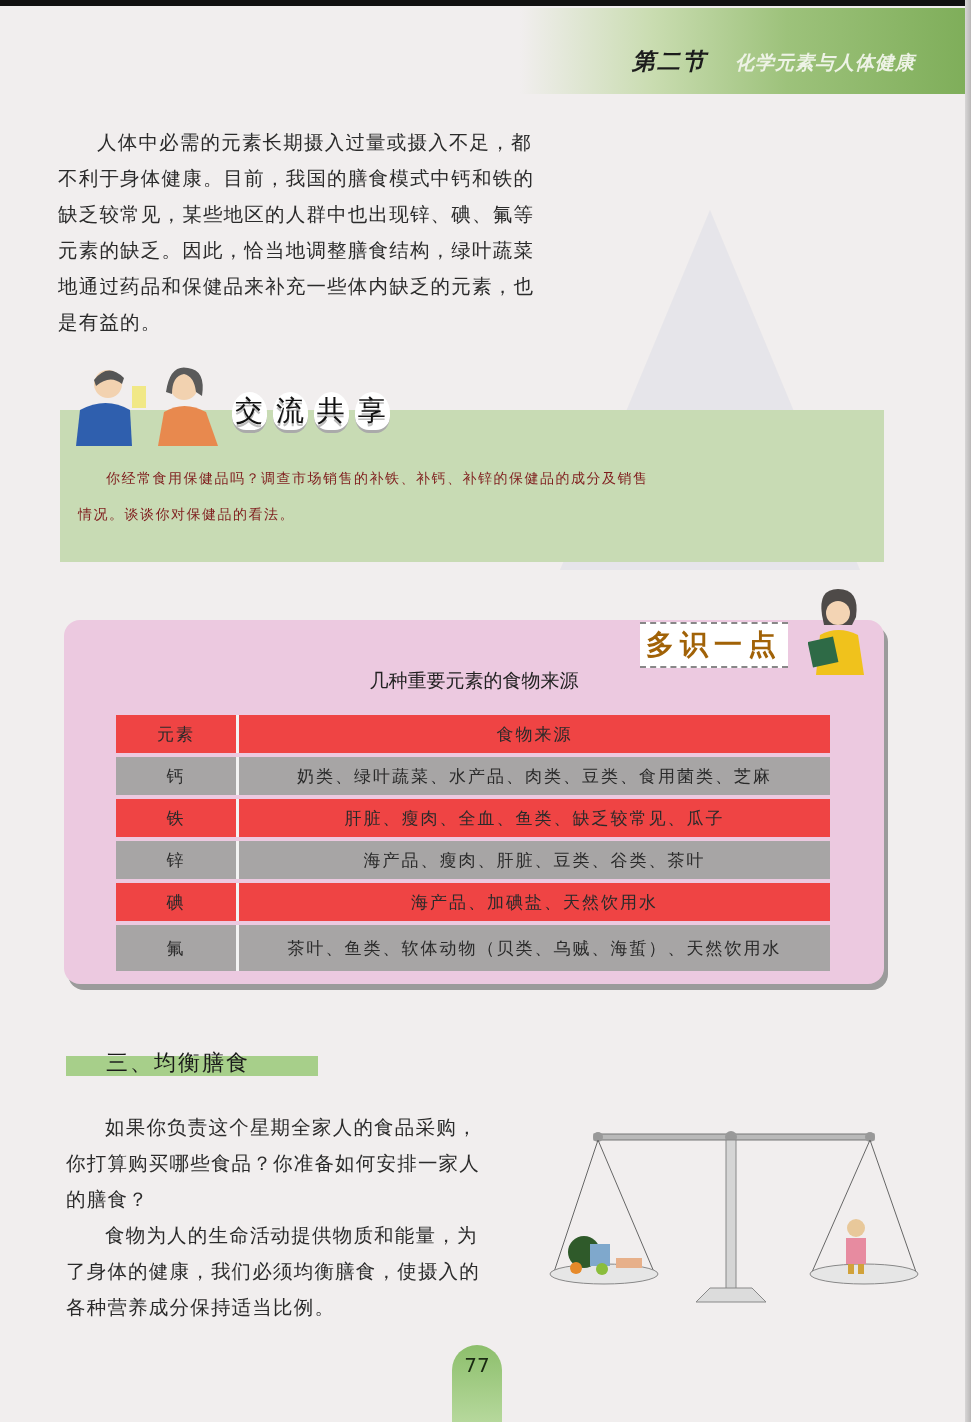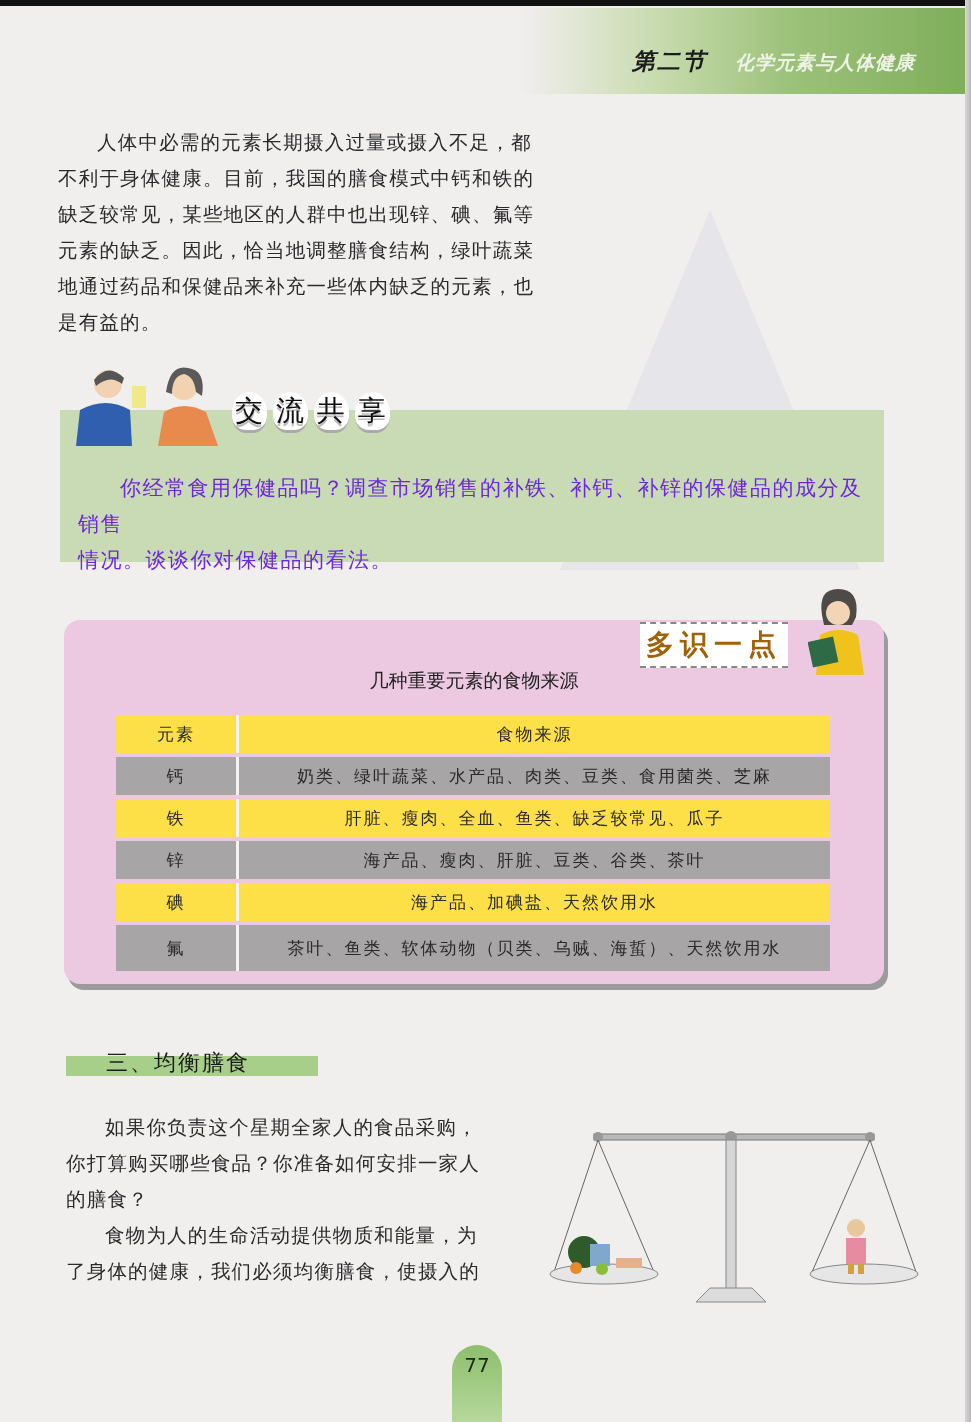--- a/index.html
+++ b/index.html
@@ -24,33 +24,33 @@
 
   
   .pyramid { position:absolute; left:560px; top:210px; width:0; height:0;
     border-left:150px solid transparent; border-right:150px solid transparent; border-bottom:360px solid rgba(200,205,225,0.25); }
 
   .share-box { position:absolute; left:60px; top:410px; width:824px; height:152px; background:#c8dbb4; }
   .share-figure { position:absolute; left:66px; top:362px; width:160px; height:84px; }
   .share-title { position:absolute; left:232px; top:392px; font-size:28px; font-weight:normal; color:#111; letter-spacing:1px;
     text-shadow:0 3px 0 #bdbdbd; }
   .share-title span { display:inline-block; background:#fff; border-radius:50% 50% 40% 40%; padding:0 3px; margin-right:-4px; border-bottom:3px solid #aaa; }
-  .share-text { position:absolute; left:78px; top:470px; width:790px; font-size:21px; line-height:36px; color:#6d28d9; letter-spacing:1.5px; }
+  .share-text { position:absolute; left:78px; top:460px; width:790px; font-size:14px; line-height:36px; color:#7f1d1d; letter-spacing:1.5px; }
 
   .know-box { position:absolute; left:64px; top:620px; width:820px; height:364px; background:#ecc9e0; border-radius:16px;
     box-shadow:4px 6px 0 #9b9b9b; }
   .know-badge { position:absolute; left:640px; top:622px; width:148px; height:42px; background:#fff;
     border-top:2px dashed #888; border-bottom:2px dashed #888; font-family:"DejaVu Sans","Liberation Sans",sans-serif;
     font-size:28px; font-weight:bold; color:#a16207; text-align:center; line-height:42px; letter-spacing:6px; }
   .know-girl { position:absolute; left:808px; top:585px; width:60px; height:90px; }
   .table-caption { position:absolute; left:64px; width:820px; top:668px; text-align:center; font-family:"DejaVu Sans","Liberation Sans",sans-serif; font-size:19px; color:#222; }
   table.src { position:absolute; left:116px; top:711px; width:714px; border-collapse:separate; border-spacing:0 4px; font-size:17px; letter-spacing:2px; color:#2a2a2a; }
   table.src td { height:38px; text-align:center; padding:0; }
   table.src td.el { width:120px; border-right:3px solid #f3f3f3; }
-  tr.blue td { background:#fde047; }
+  tr.blue td { background:#ef4444; }
   tr.gray td { background:#a7a5a5; }
 
   .sec-heading { position:absolute; left:66px; top:1046px; width:252px; height:32px;
     background:linear-gradient(to bottom, transparent 0, transparent 10px, #a7cf8a 10px, #a7cf8a 30px, transparent 30px); }
   .sec-heading-text { position:absolute; left:106px; top:1048px; font-family:Liberation Serif, serif; font-size:22px; color:#1a1a1a; letter-spacing:2px; }
 
   .scale { position:absolute; left:546px; top:1122px; width:380px; height:190px; }
 
   .page-tab { position:absolute; left:452px; top:1345px; width:50px; height:77px; background:linear-gradient(to bottom,#8dbf6c,#b6d89c); border-radius:25px 25px 0 0; }
   .page-num { position:absolute; left:452px; top:1353px; width:50px; text-align:center; font-family:"DejaVu Sans","Liberation Sans",sans-serif; font-size:20px; color:#1a2a12; }
@@ -137,20 +137,21 @@
 
 <div class="sec-heading"></div>
 <div class="sec-heading-text">三、均衡膳食</div>
 
 <div class="para" style="left:66px; top:1110px; width:470px; line-height:36px;">
   <p class="indent">如果你负责这个星期全家人的食品采购，</p>
   <p>你打算购买哪些食品？你准备如何安排一家人</p>
   <p>的膳食？</p>
   <p class="indent">食物为人的生命活动提供物质和能量，为</p>
   <p>了身体的健康，我们必须均衡膳食，使摄入的</p>
+  <p>各种营养成分保持适当比例。</p>
 </div>
 
 <svg class="scale" viewBox="0 0 380 190">
   <rect x="48" y="12" width="280" height="6" fill="#b9b9b9" stroke="#777" stroke-width="1"></rect>
   <circle cx="52" cy="15" r="5" fill="#999"></circle>
   <circle cx="185" cy="15" r="6" fill="#999"></circle>
   <circle cx="324" cy="15" r="5" fill="#999"></circle>
   <rect x="180" y="18" width="10" height="150" fill="#d5d5d5" stroke="#888"></rect>
   <path d="M150 180 L220 180 L206 166 L164 166Z" fill="#dcdcdc" stroke="#888"></path>
   <line x1="52" y1="18" x2="8" y2="150" stroke="#666"></line>

